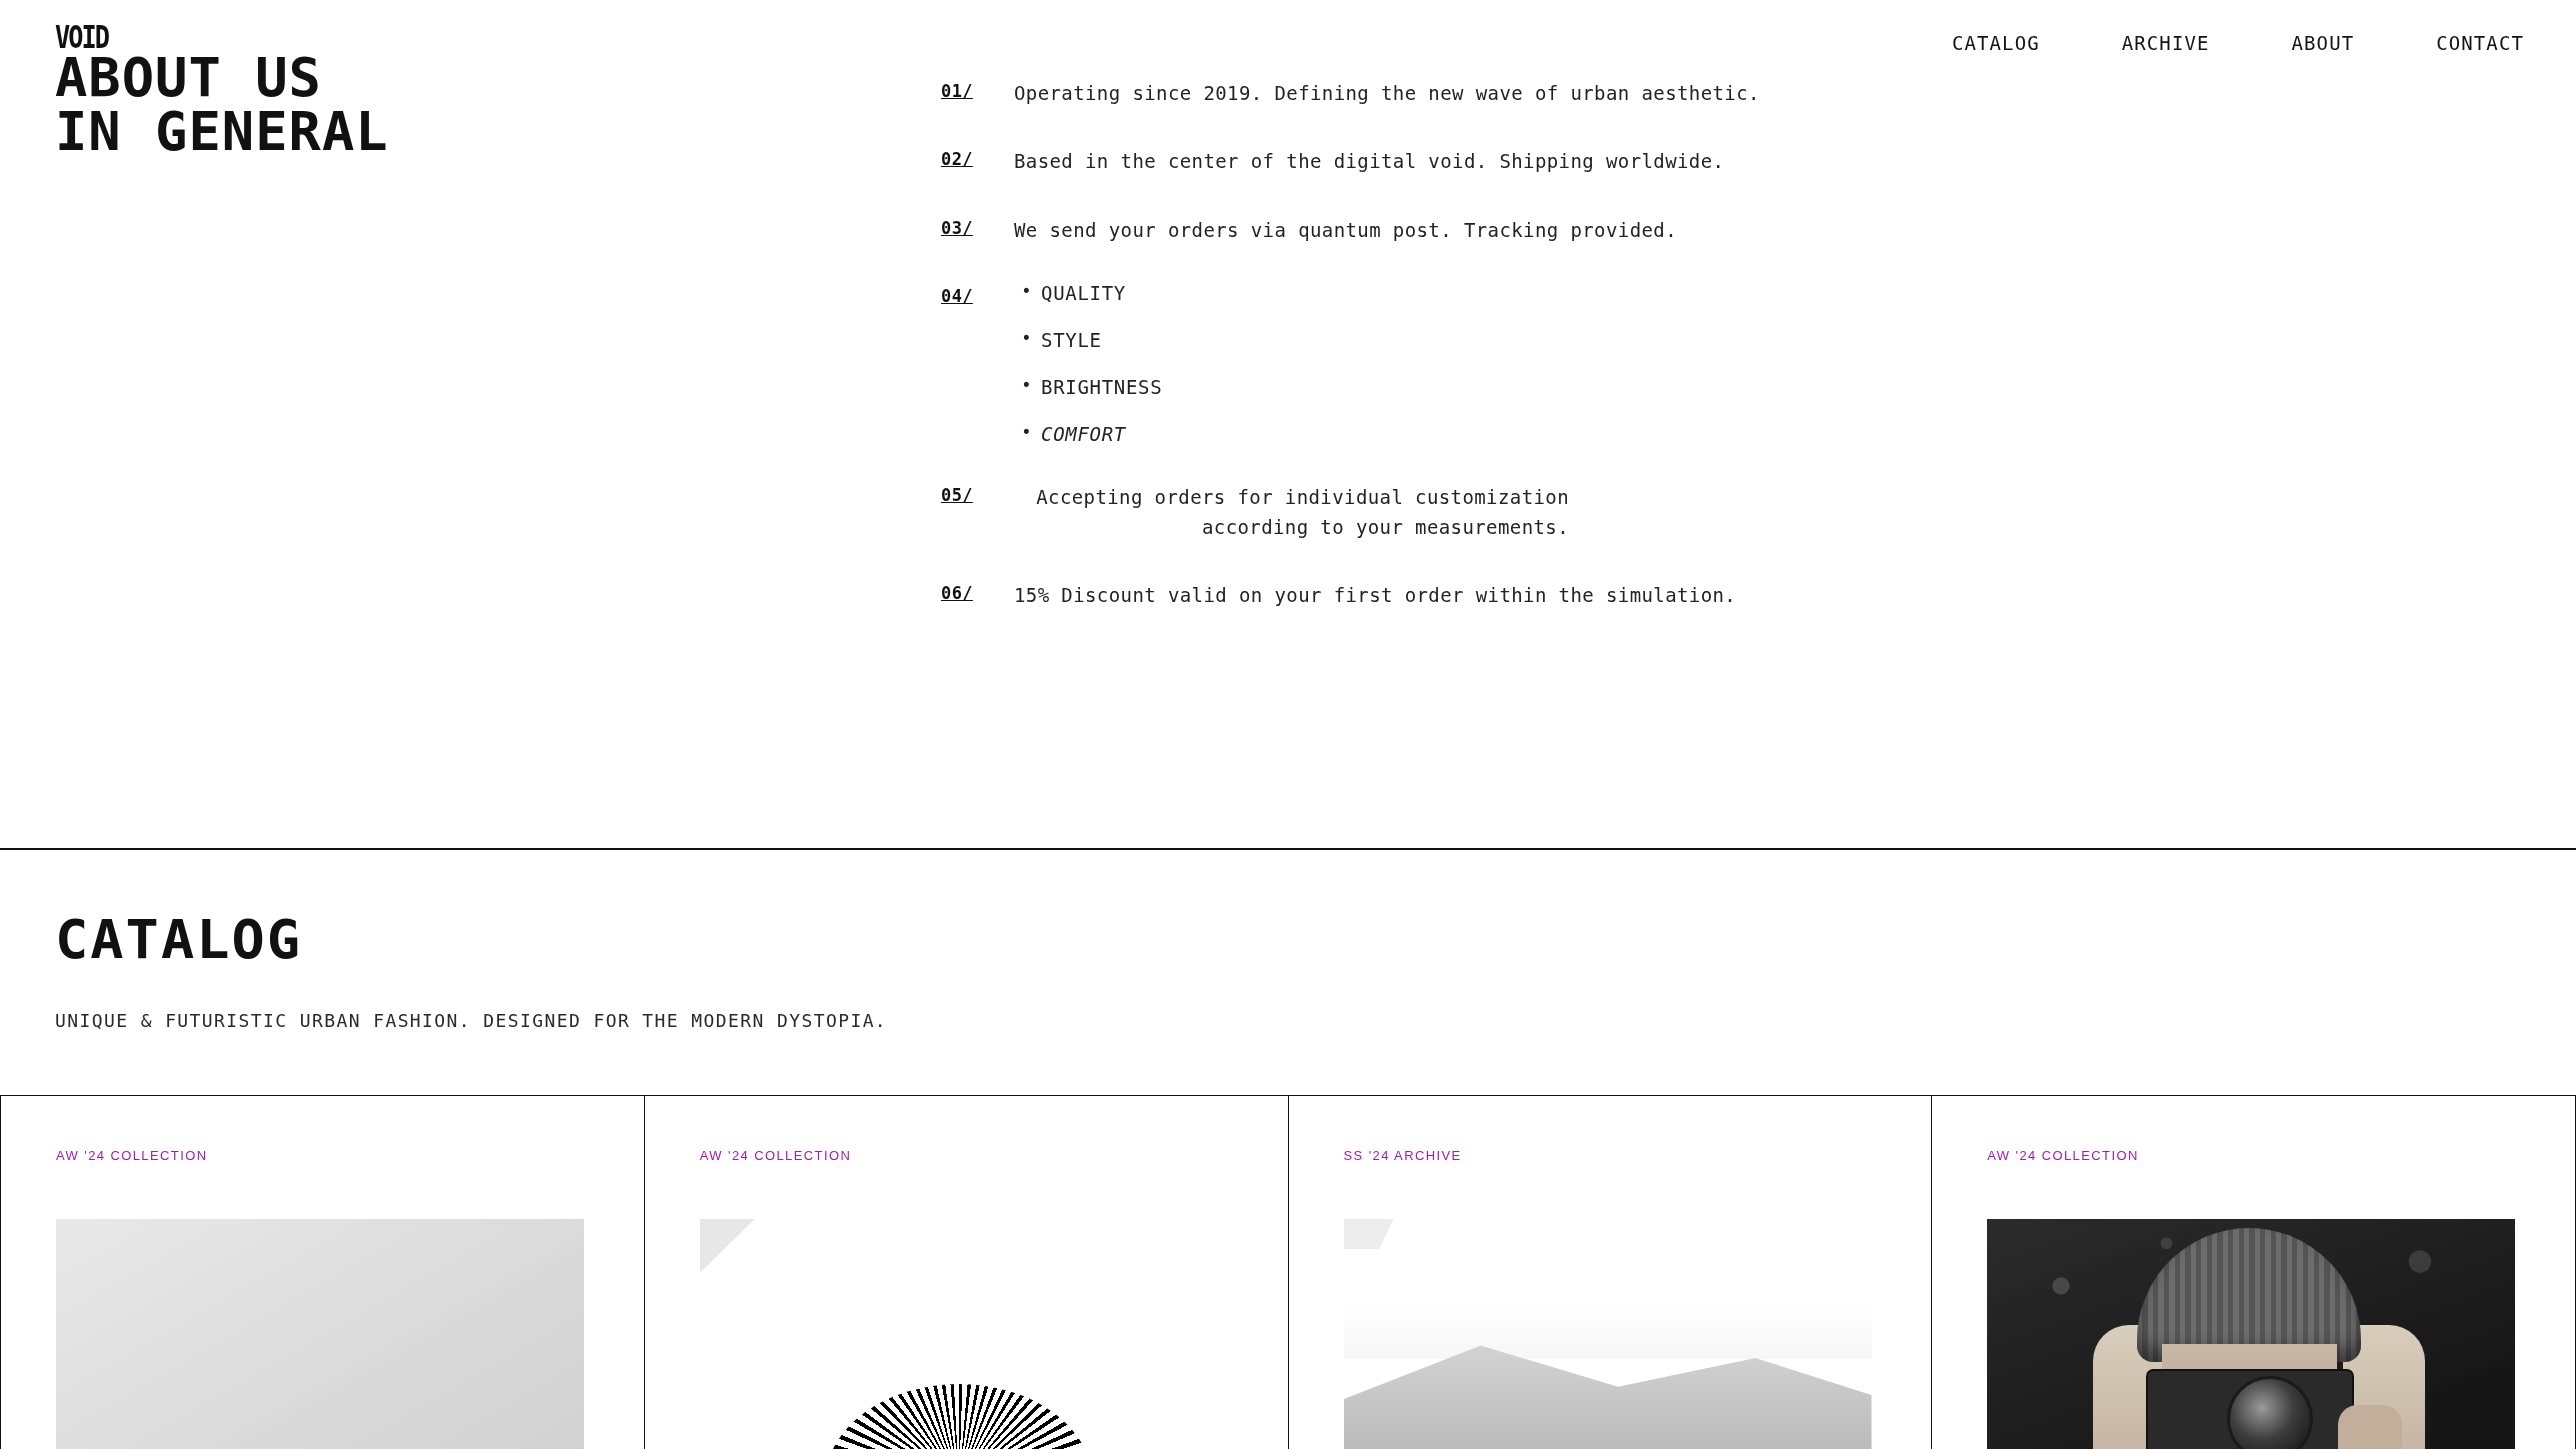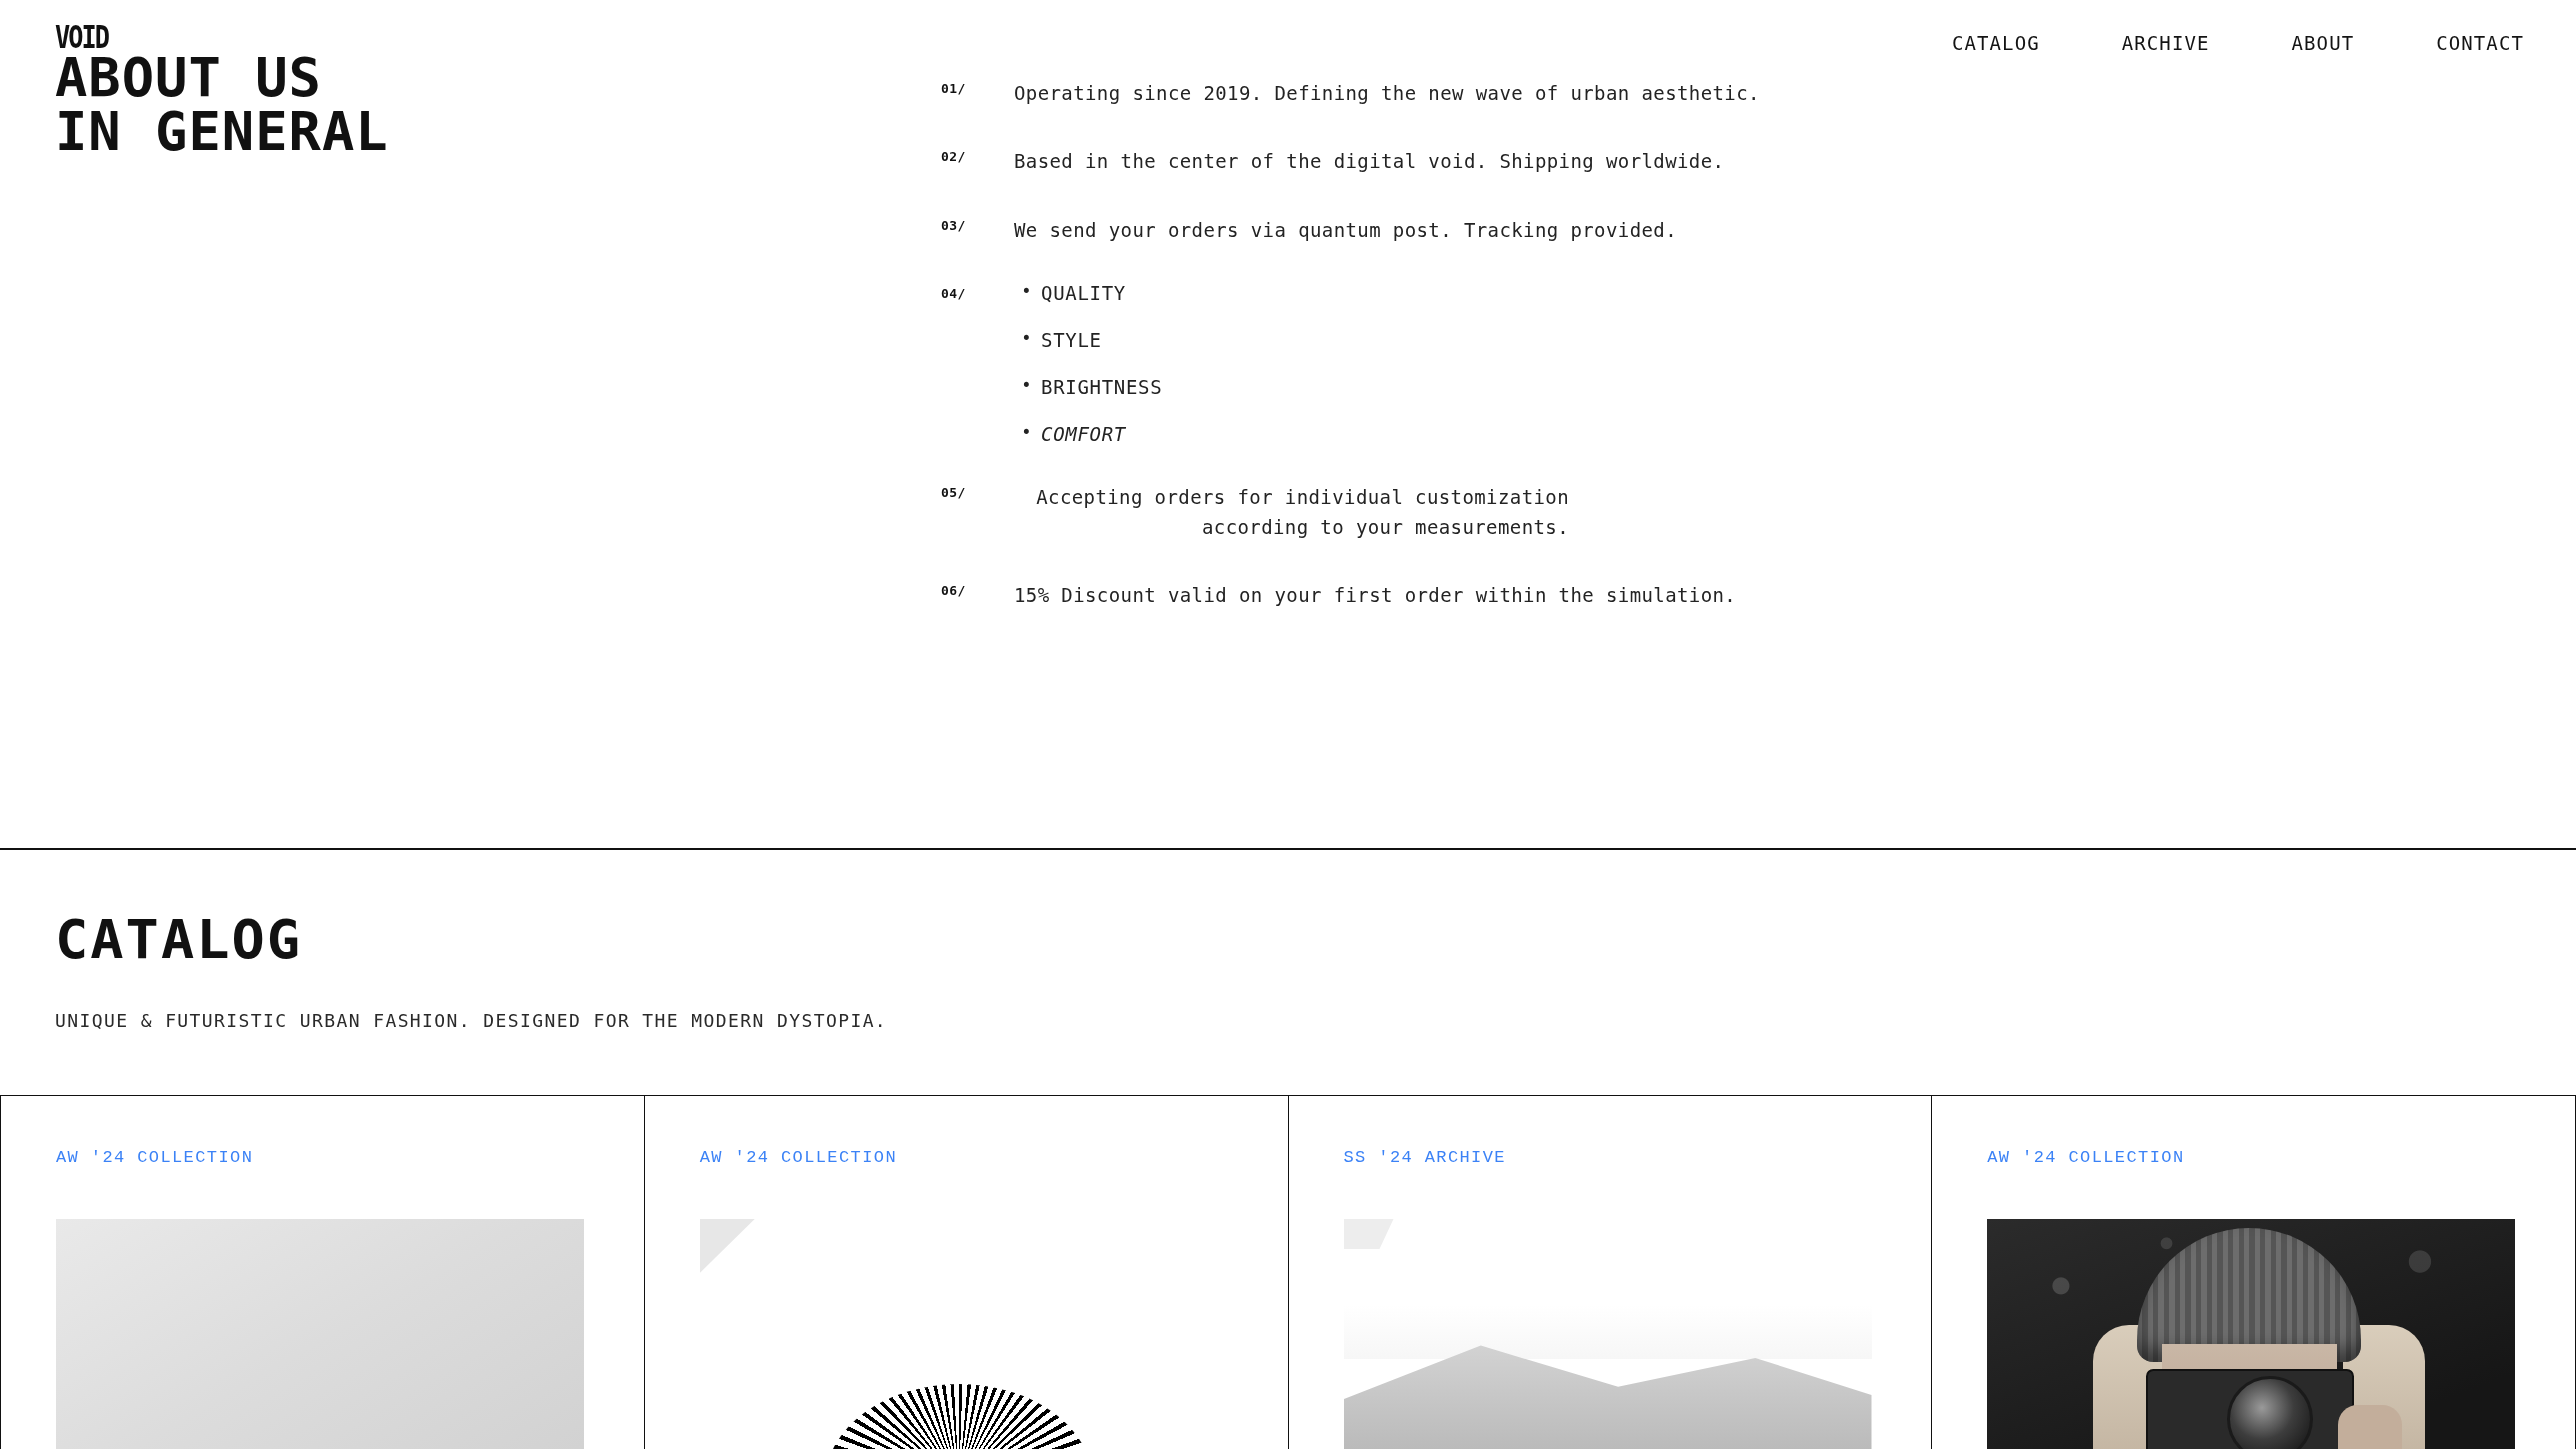--- a/index.html
+++ b/index.html
@@ -76,26 +76,27 @@
   }
   .fact-row {
     display: flex;
     align-items: flex-start;
     margin-bottom: 39px;
   }
   .fact-row:last-child { margin-bottom: 0; }
   .fact-num {
     font-family: "DejaVu Sans Mono", monospace;
     font-weight: bold;
-    font-size: 13px;
+    font-size: 17px;
     color: #111;
     width: 73px;
     flex: 0 0 73px;
     letter-spacing: 0.4px;
     padding-top: 1.8px;
+    text-decoration: underline;
   }
   .fact-text {
     font-family: "DejaVu Sans Mono", monospace;
     font-size: 19px;
     line-height: 1.55;
     color: #232323;
     letter-spacing: 0.4px;
     max-width: 805px;
   }
   .fact-bullets { list-style: none; }
@@ -169,24 +170,24 @@
     position: relative;
     flex: 1 1 0;
     border-right: 1.8px solid #111;
     padding: 52px 55px 0 55px;
     overflow: hidden;
     background: #fff;
     cursor: pointer;
   }
   .card:first-child { border-left: 1.8px solid #111; }
   .card-label {
-    font-family: Liberation Mono, monospace;
-    font-size: 17px;
+    font-family: Liberation Sans, sans-serif;
+    font-size: 13px;
     letter-spacing: 1.4px;
-    color: #3b82f6;
+    color: #a21caf;
     text-transform: uppercase;
   }
   .card-media {
     position: absolute;
     left: 55px;
     top: 123px;
     width: 528px;
     height: 304px;
     overflow: hidden;
   }

